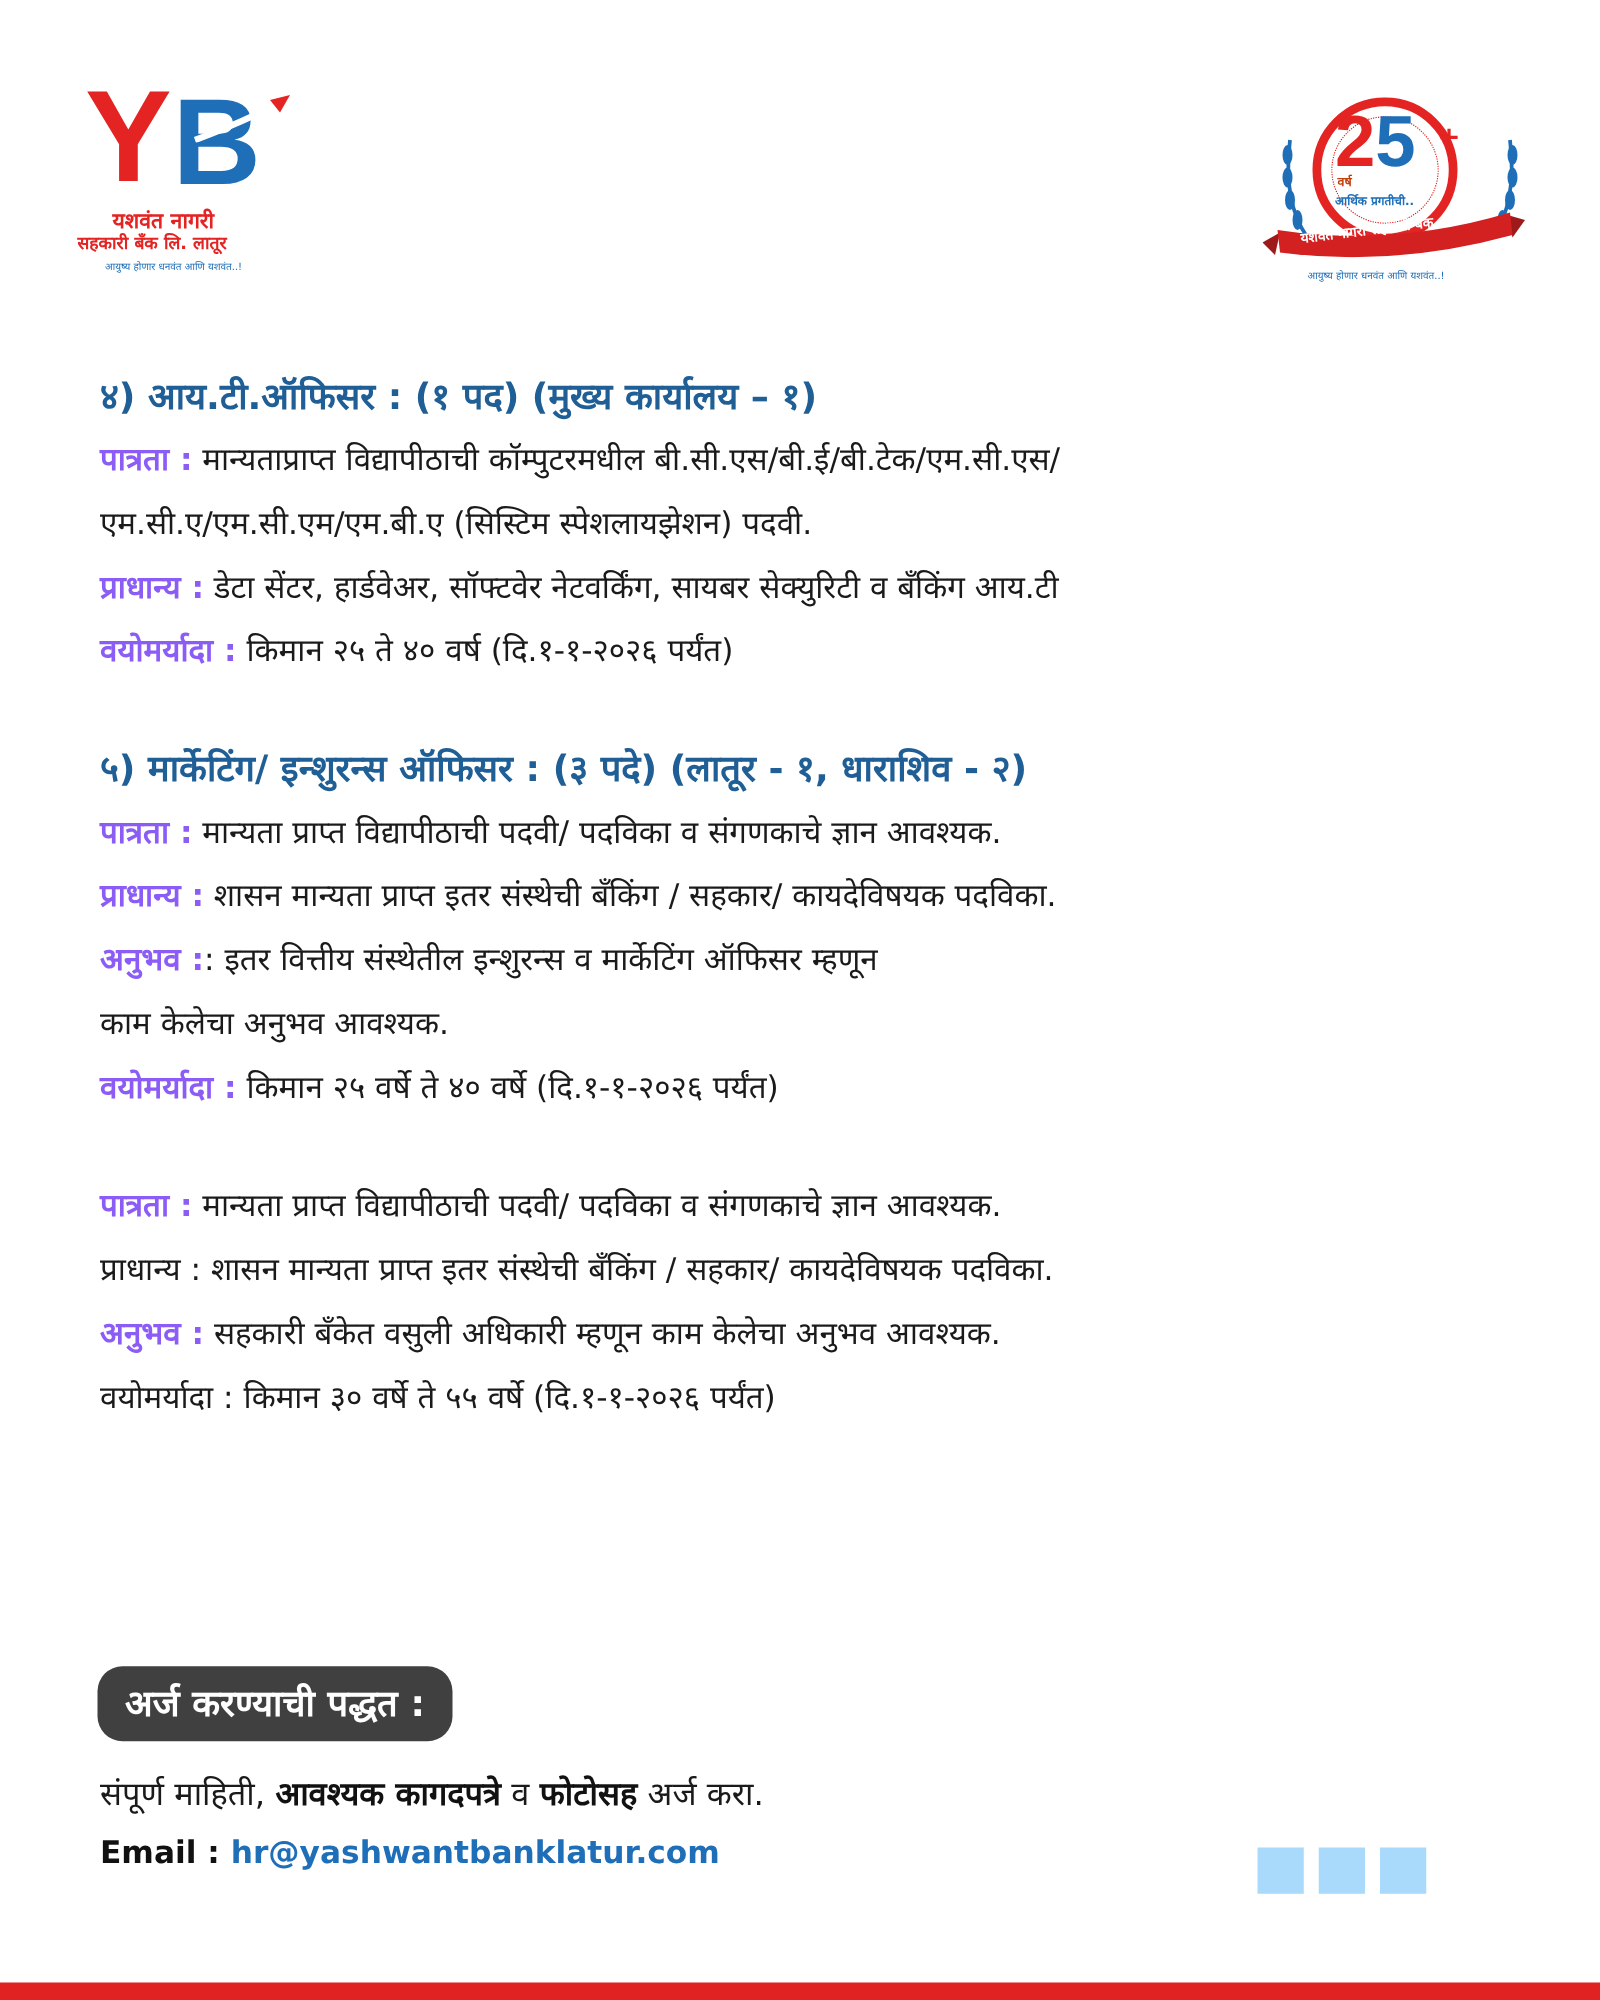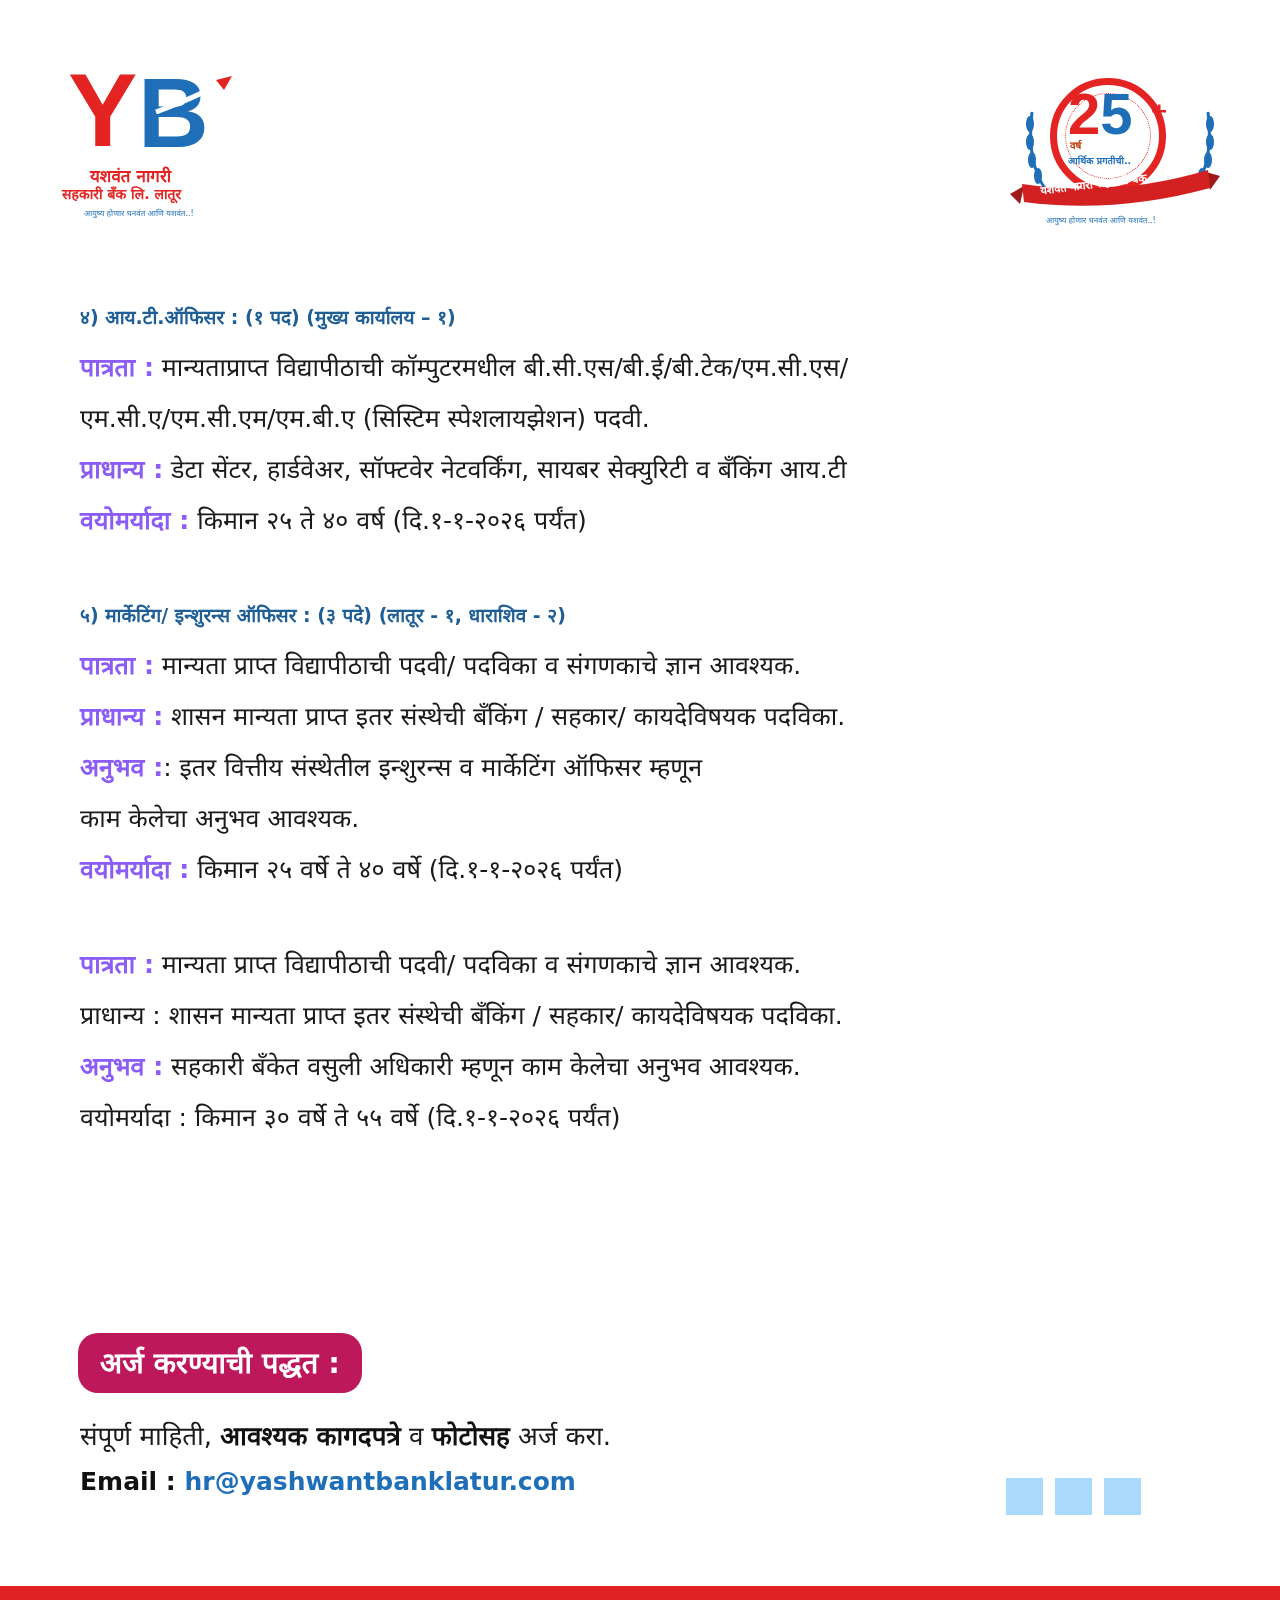--- a/index.html
+++ b/index.html
@@ -28,26 +28,26 @@
   .badge-sub { position:absolute; left:58px; top:82px; font-size:9.5px; font-weight:bold; color:#1f6fb8; white-space:nowrap; }
   .laurel { position:absolute; top:30px; width:26px; height:90px; }
   .laurel.l { left:14px; } .laurel.r { left:180px; transform:scaleX(-1); }
   .ribbon { position:absolute; left:0; top:96px; width:210px; height:38px; }
   .ribbon-text { position:absolute; left:30px; top:104px; font-size:11px; font-weight:bold; color:#fff; transform:rotate(-7deg); white-space:nowrap; }
   .logo-right .tag { position:absolute; left:36px; top:142px; font-size:8px; color:#1f6fb8; white-space:nowrap; }
 
   
   .content { position:absolute; left:80px; top:292px; width:1120px; }
   .section { margin-bottom:44px; }
-  .sec-title { font-size:19px; font-weight:bold; color:#1f5f96; line-height:50px; margin:0; white-space:nowrap; }
+  .sec-title { font-size:29px; font-weight:bold; color:#1f5f96; line-height:50px; margin:0; white-space:nowrap; }
   .line { font-size:25px; line-height:51px; margin:0; white-space:nowrap; color:#1a1a1a; }
   .line .lbl { font-weight:bold; color:#8b5cf6; }
 
   
-  .apply-pill { position:absolute; left:78px; top:1333px; height:60px; padding:0 22px; background:#be185d; color:#fff; border-radius:20px; font-size:29px; font-weight:bold; line-height:60px; white-space:nowrap; }
+  .apply-pill { position:absolute; left:78px; top:1333px; height:60px; padding:0 22px; background:#404040; color:#fff; border-radius:20px; font-size:29px; font-weight:bold; line-height:60px; white-space:nowrap; }
   .apply-text { position:absolute; left:80px; top:1412px; font-size:26px; line-height:48px; white-space:nowrap; color:#1a1a1a; }
   .apply-text b { color:#111; }
   .email-line { position:absolute; left:80px; top:1462px; font-size:25px; line-height:40px; white-space:nowrap; }
   .email-label { font-weight:bold; color:#111;text-align:center; }
   .email-link { color:#1f6fb8; font-weight:bold; text-decoration:none; }
 
   .dots { position:absolute; left:1006px; top:1478px; display:flex; gap:12px; }
   .dot { width:37px; height:37px; background:#a9d9fb; }
 
   .bottom-bar { position:absolute; left:0; top:1586px; width:1280px; height:14px; background:#e02322; }

